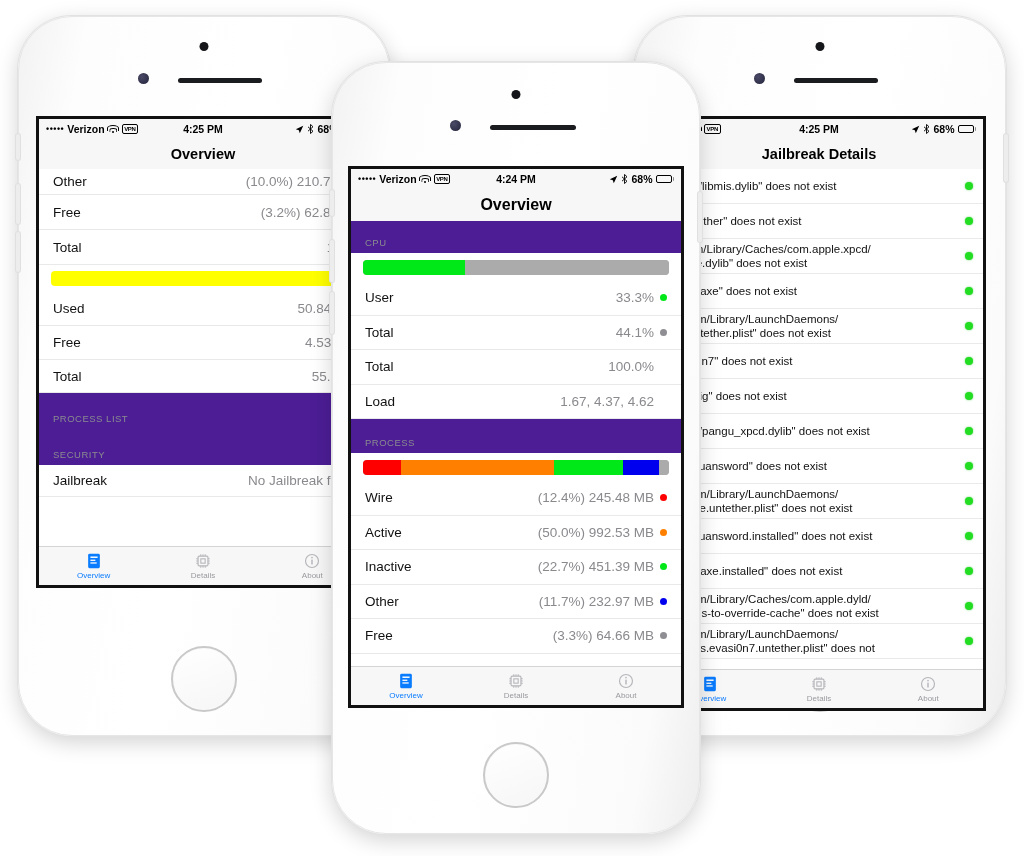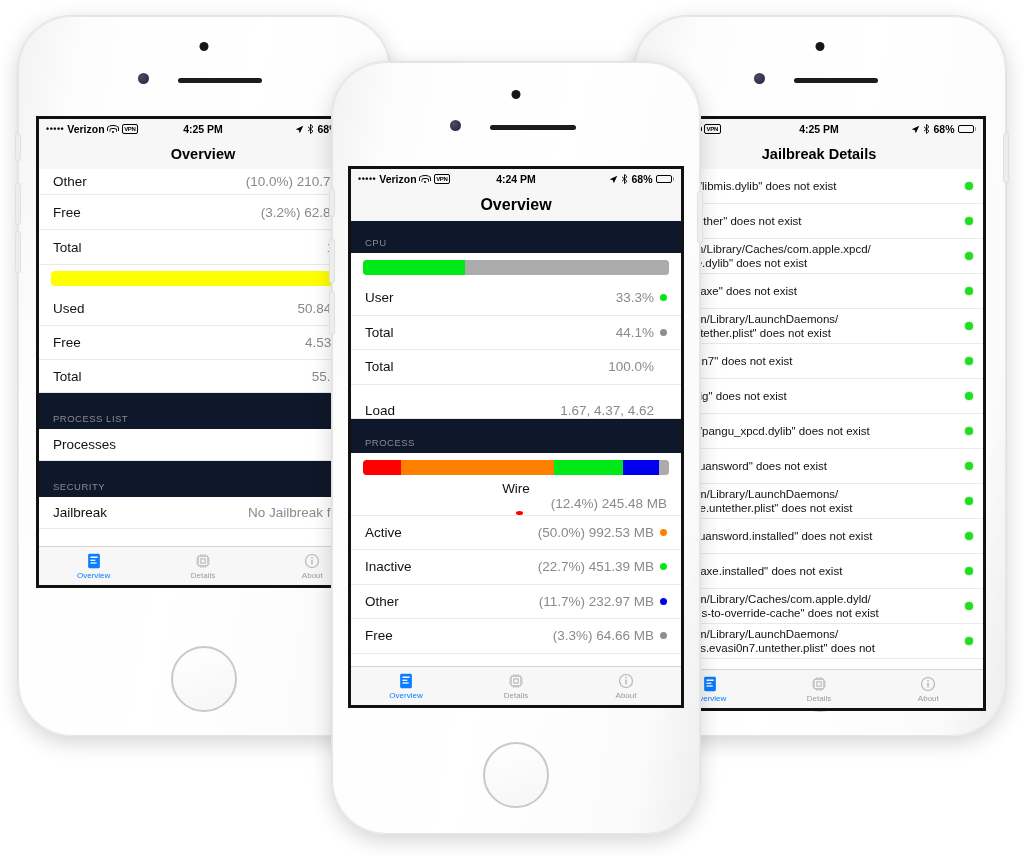--- a/index.html
+++ b/index.html
@@ -56,21 +56,21 @@
   .batt-fill{height:100%;background:#000;border-radius:1px;}
   .batt-cap{width:1.5px;height:4px;background:#8a8a8a;border-radius:0 1px 1px 0;}
 
   
   .navbar{height:30px;background:#f7f7f7;border-bottom:1px solid #dcdcdc;
           display:flex;align-items:center;justify-content:center;position:relative;}
   .navbar .title{font-size:14.5px;font-weight:700;color:#000;}
   .navbar .back{position:absolute;left:4px;font-size:13.5px;color:#0a7cff;white-space:nowrap;}
 
   
-  .sec-head{background:#0f172a;color:#8b8b90;font-size:9.5px;letter-spacing:.5px;
+  .sec-head{background:#4c1d95;color:#8b8b90;font-size:9.5px;letter-spacing:.5px;
             display:flex;align-items:flex-end;padding:0 16px 5px 14px;box-sizing:border-box;}
   .row{display:flex;align-items:center;background:#fff;
        padding:0 14px;box-sizing:border-box;border-bottom:1px solid #e9e9e9;}
   .row .lbl{font-size:13.5px;color:#111;}
   .row .val{margin-left:auto;font-size:13.5px;color:#8a8a8e;white-space:nowrap;}
   .dot{width:7px;height:7px;border-radius:50%;display:inline-block;margin-left:6px;
        vertical-align:middle;}
   .barrow{background:#fff;display:flex;align-items:center;padding:0 12px;box-sizing:border-box;}
   .pbar{width:100%;height:15px;border-radius:4px;overflow:hidden;display:flex;background:#ababab;}
   .pbar span{height:100%;display:block;}
@@ -161,23 +161,20 @@
       </div>
       <div class="row" style="height:34px;">
         <span class="lbl">Free</span>
         <span class="val">4.530 G</span>
       </div>
       <div class="row" style="height:33px;">
         <span class="lbl">Total</span>
         <span class="val">55.376</span>
       </div>
       <div class="sec-head" style="height:36px;">PROCESS LIST</div>
-      <div class="row" style="height:32px;">
-        <span class="lbl">Processes</span>
-      </div>
       <div class="sec-head" style="height:36px;">SECURITY</div>
       <div class="row" style="height:32px;">
         <span class="lbl">Jailbreak</span>
         <span class="val">No Jailbreak foun</span>
       </div>
 
     </div>
 
     <div class="tabbar">
       <div class="tab active">
@@ -402,38 +399,38 @@
           <div class="row" style="height: 34.5px;">
             <span class="lbl">Total</span>
             <span class="val">44.1%</span>
             <span class="dot" style="background: rgb(142, 142, 147);"></span>
           </div>
           <div class="row" style="height: 34.5px;">
             <span class="lbl">Total</span>
             <span class="val">100.0%</span>
             <span style="width: 13px; display: inline-block;"></span>
           </div>
-          <div class="row" style="height: 34.5px; align-items: flex-end;">
+          <div class="row" style="height: 34.5px;">
             <span class="lbl">Load</span>
             <span class="val">1.67, 4.37, 4.62</span>
             <span style="width: 13px; display: inline-block;"></span>
           </div>
         </div>
       <div class="sec-head" style="height:34px;">PROCESS</div>
       <div class="barrow" style="height:28px;">
         <div class="pbar" id="mem-bar">
             <span style="width: 12.4%; background: rgb(255, 0, 0);"></span>
             <span style="width: 50%; background: rgb(255, 128, 0);"></span>
             <span style="width: 22.7%; background: rgb(0, 232, 24);"></span>
             <span style="width: 11.7%; background: rgb(0, 0, 238);"></span>
             <span style="width: 3.3%; background: rgb(171, 171, 171);"></span>
           </div>
       </div>
       <div id="mem-rows">
-          <div class="row" style="height: 34.5px; flex-direction: column;">
+          <div class="row" style="height: 34.5px;">
             <span class="lbl">Wire</span>
             <span class="val">(12.4%) 245.48 MB</span>
             <span class="dot" style="background: rgb(255, 0, 0);"></span>
           </div>
           <div class="row" style="height: 34.5px;">
             <span class="lbl">Active</span>
             <span class="val">(50.0%) 992.53 MB</span>
             <span class="dot" style="background: rgb(255, 128, 0);"></span>
           </div>
           <div class="row" style="height: 34.5px;">

